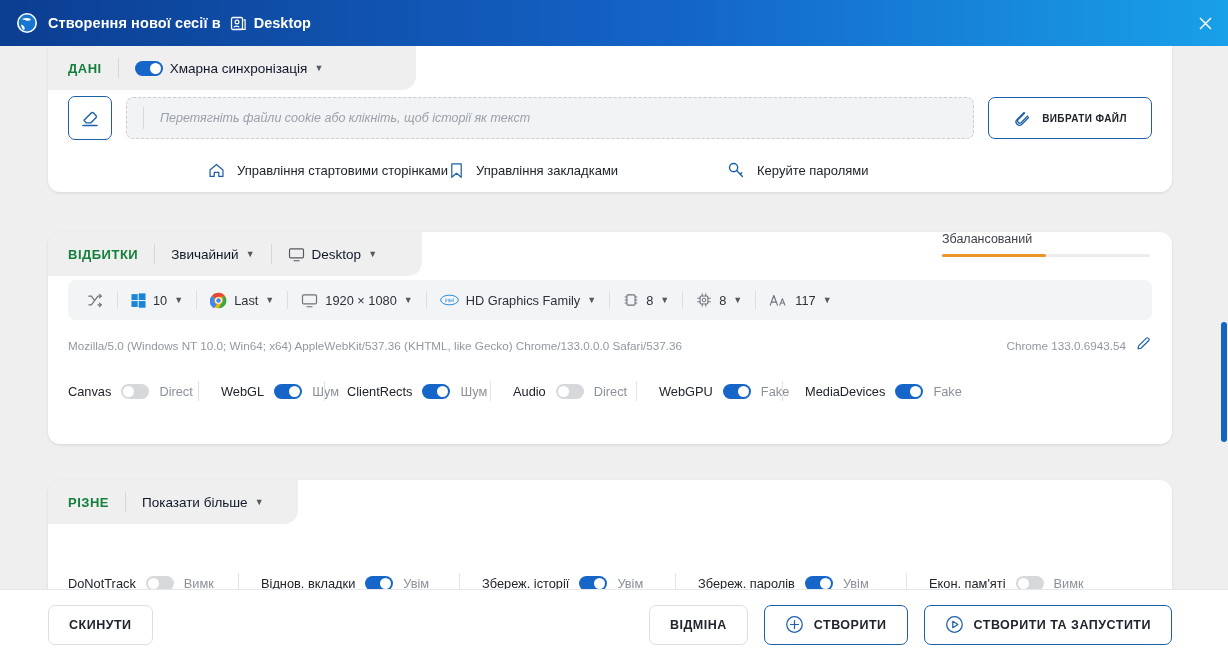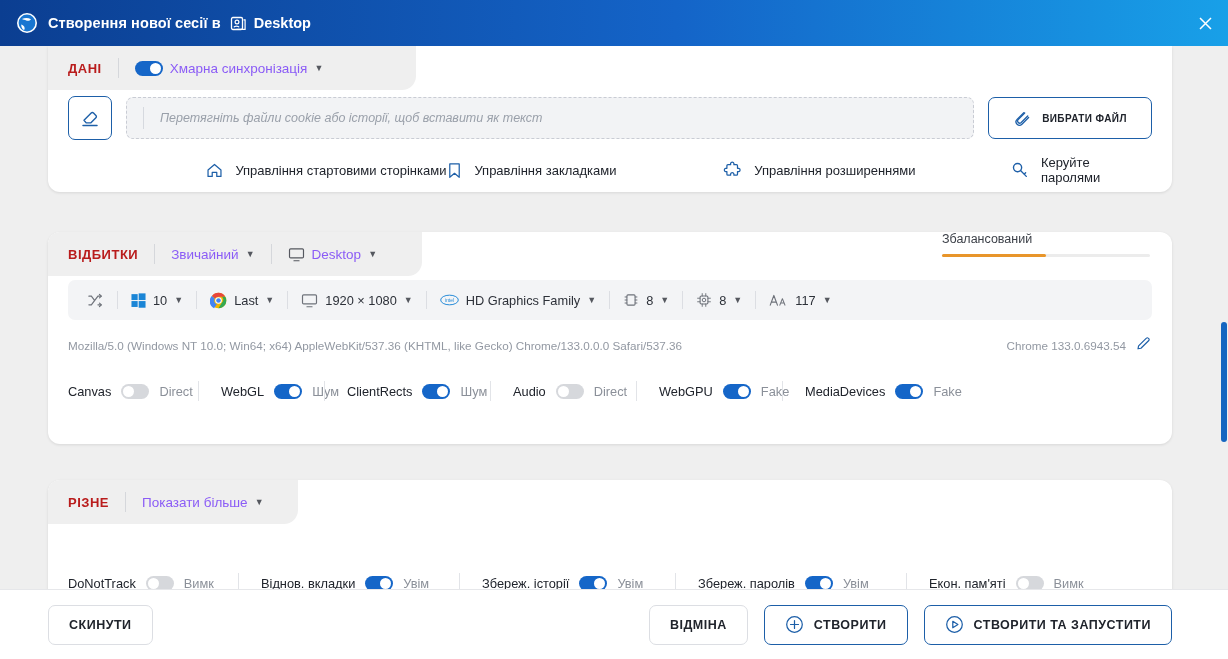--- a/index.html
+++ b/index.html
@@ -50,25 +50,25 @@
   #card-misc { top: 434px; height: 130px; }
 
   
   .sec-head {
     position: absolute; top: 0; left: 0; height: 44px;
     background: #efefef; border-bottom-right-radius: 14px;
     display: flex; align-items: center; padding-left: 20px; padding-right: 18px;
   }
   #card-prints .sec-head, #card-misc .sec-head { border-top-left-radius: 12px; }
   .sec-title {
-    font-size: 13px; font-weight: bold; color: #b91c1c; letter-spacing: .5px;
+    font-size: 13px; font-weight: bold; color: #15803d; letter-spacing: .5px;
   }
   .vdiv { width: 1px; height: 20px; background: #d5d7db; margin: 0 16px; }
   .sec-ctl { display: flex; align-items: center; gap: 7px; cursor: pointer; }
-  .sec-ctl-label { font-size: 13.5px; color: #8b5cf6; }
+  .sec-ctl-label { font-size: 13.5px; color: #0f172a; }
   .caret { color: #55585f; font-size: 9px; line-height: 1; }
 
   
   .sw { width: 28px; height: 15px; border-radius: 8px; position: relative; flex: none; cursor: pointer; }
   .sw.on { background: #1566c8; }
   .sw.off { background: #d6d8dc; }
   .sw .knob {
     position: absolute; top: 2px; width: 11px; height: 11px; border-radius: 50%;
     background: #fff;
   }
@@ -226,21 +226,21 @@
 
       <div class="drop-row">
         <div class="erase-btn">
           <svg width="22" height="22" viewBox="0 0 22 22">
             <path d="M5 13.2 L12.2 6 a1.6 1.6 0 0 1 2.3 0 l2.4 2.4 a1.6 1.6 0 0 1 0 2.3 l-5.2 5.2 H7.2 z" fill="none" stroke="#1d5fa8" stroke-width="1.4" stroke-linejoin="round"></path>
             <path d="M4 18.6 h14" stroke="#1d5fa8" stroke-width="1.5" fill="none" stroke-linecap="round"></path>
           </svg>
         </div>
         <div class="drop-zone">
           <span class="drop-sep"></span>
-          <span class="drop-text">Перетягніть файли cookie або історії, щоб вставити як текст</span>
+          <span class="drop-text">Перетягніть файли cookie або клікніть, щоб історії як текст</span>
         </div>
         <div class="pick-btn">
           <svg width="19" height="19" viewBox="0 0 20 20">
             <path d="M15.3 6.2 L8.2 13.3a2.3 2.3 0 0 0 3.2 3.2l7.1-7.1" fill="none" stroke="#1d5fa8" stroke-width="1.4" stroke-linecap="round" transform="translate(-3,-2)"></path>
             <path d="M12.4 3.8 L5.3 10.9a3.6 3.6 0 0 0 5.1 5.1 l7-7" fill="none" stroke="#1d5fa8" stroke-width="1.4" stroke-linecap="round" transform="translate(-1,0)"></path>
           </svg>
           <span class="pick-btn-label">ВИБРАТИ ФАЙЛ</span>
         </div>
       </div>
 
@@ -249,26 +249,20 @@
           <svg width="19" height="19" viewBox="0 0 20 20">
             <path d="M3.2 9.4 L10 3.6 l6.8 5.8 v6.8 h-4.4 v-4.2 h-4.8 v4.2 H3.2 z" fill="none" stroke="#1d5fa8" stroke-width="1.3" stroke-linejoin="round"></path>
           </svg>
           <span class="link-label">Управління стартовими сторінками</span>
         </div>
         <div class="link-item l2">
           <svg width="17" height="19" viewBox="0 0 18 20">
             <path d="M4 3 h10 v14.2 l-5-4.2 -5 4.2 z" fill="none" stroke="#1d5fa8" stroke-width="1.3" stroke-linejoin="round"></path>
           </svg>
           <span class="link-label">Управління закладками</span>
-        </div>
-        <div class="link-item l3">
-          <svg width="20" height="20" viewBox="0 0 20 20">
-            <path d="M7.6 3.4a1.7 1.7 0 0 1 3.3 0v1.3h2.6a1 1 0 0 1 1 1v2.6h1.3a1.7 1.7 0 0 1 0 3.3h-1.3v2.6a1 1 0 0 1-1 1h-2.6v-1.3a1.7 1.7 0 0 0-3.3 0v1.3H4.9a1 1 0 0 1-1-1v-2.6H2.6a1.7 1.7 0 0 1 0-3.3h1.3V5.7a1 1 0 0 1 1-1h2.7z" fill="none" stroke="#1d5fa8" stroke-width="1.25" stroke-linejoin="round"></path>
-          </svg>
-          <span class="link-label">Управління розширеннями</span>
         </div>
         <div class="link-item l4">
           <svg width="20" height="20" viewBox="0 0 20 20">
             <circle cx="7.6" cy="7.6" r="4.1" fill="none" stroke="#1d5fa8" stroke-width="1.4"></circle>
             <path d="M10.6 10.6 L16.4 16.4 M14.2 14.2 l1.5-1.5" fill="none" stroke="#1d5fa8" stroke-width="1.4" stroke-linecap="round"></path>
           </svg>
           <span class="link-label">Керуйте паролями</span>
         </div>
       </div>
     </div>

